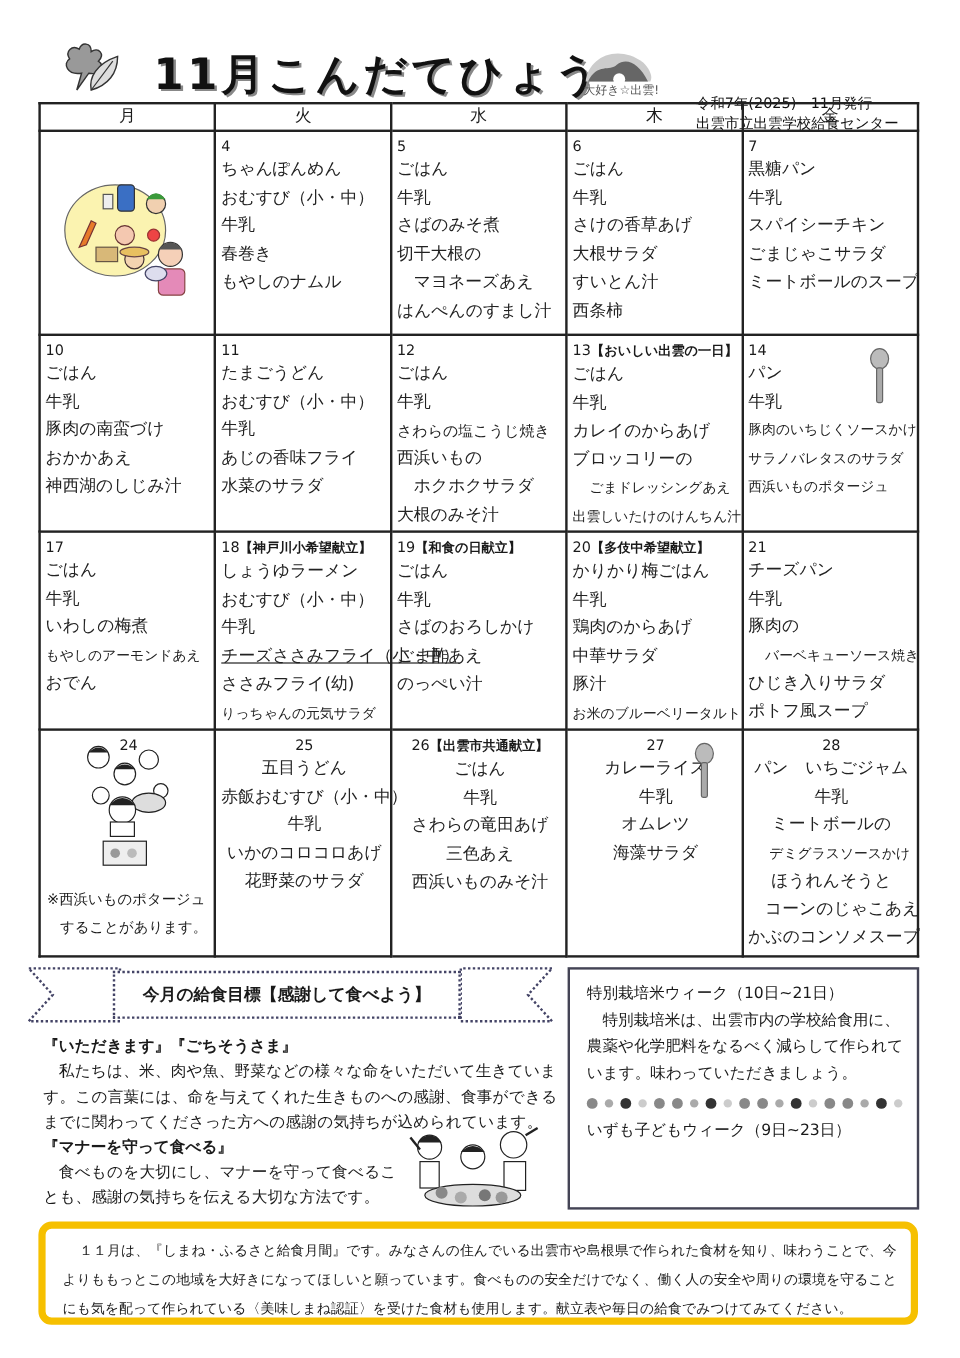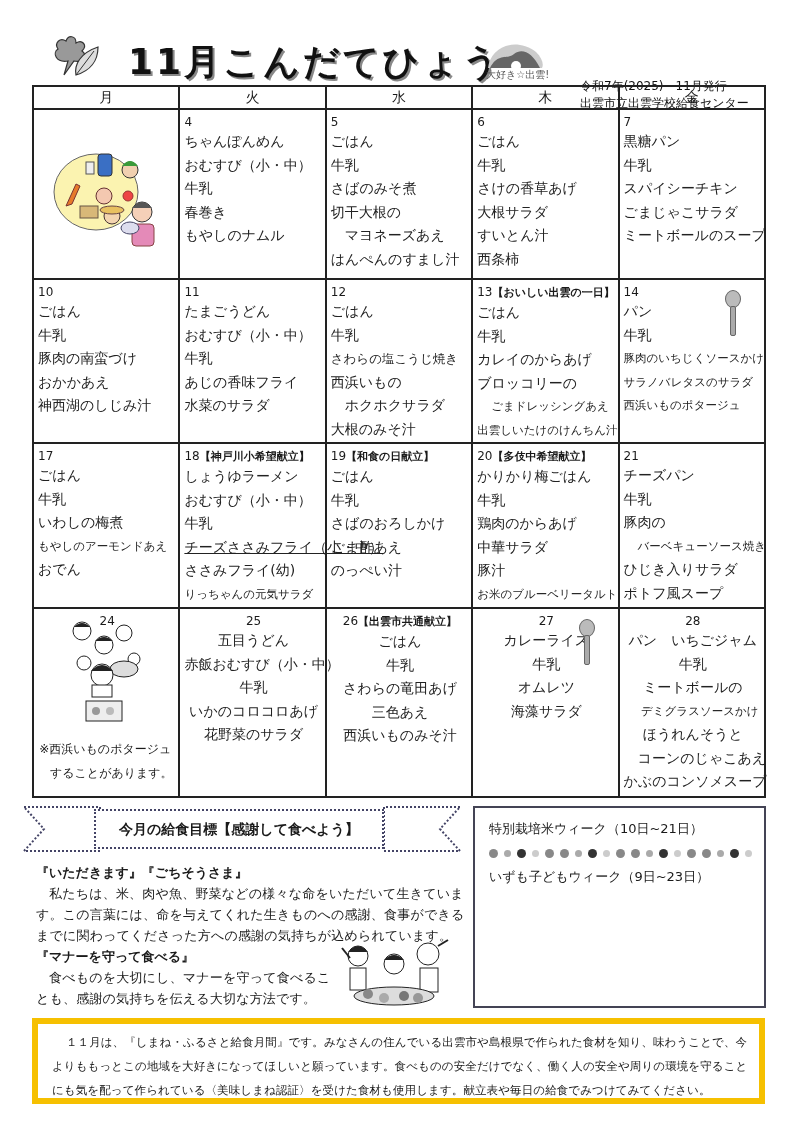--- a/index.html
+++ b/index.html
@@ -47,21 +47,21 @@
   .goal-body .para { text-indent: 13px; letter-spacing: 0.2px; }
   .kids { position: absolute; left: 338px; top: 938px; width: 112px; height: 70px; }
 
   .info-box { position: absolute; left: 473px; top: 806px; width: 293px; height: 202px; border: 2px solid #445; padding: 10px 10px 0 14px;
               font-size: 13px; line-height: 22px; }
   .info-box .h { font-weight: normal; }
   .info-box .p { text-indent: 13px; }
   .dots { height: 26px; display: flex; align-items: center; gap: 6px; padding-left: 0; }
   .dot { border-radius: 50%; display: inline-block; }
 
-  .footer-box { position: absolute; left: 32px; top: 1018px; width: 733px; height: 86px; border: 6px solid #f6c000; border-radius: 0;
+  .footer-box { position: absolute; left: 32px; top: 1018px; width: 733px; height: 86px; border: 6px solid #f6c000; border-radius: 11px;
                 padding: 6px 10px 16px 14px; font-size: 11.5px; line-height: 24px; letter-spacing: 0.1px; }
 </style>
 </head>
 <body>
 
 <div class="header">
   <svg class="leaf-icon" viewBox="0 0 52 44">
     <path d="M14 40 L18 26 C6 28 2 18 8 14 C4 8 10 2 16 6 C18 0 26 0 26 8 C32 4 38 10 32 16 C38 20 34 28 24 26 Z" fill="#999" stroke="#333" stroke-width="1.2"></path>
     <path d="M26 40 C24 30 30 18 48 12 C48 26 40 36 26 40 Z" fill="#ddd" stroke="#333" stroke-width="1.2"></path>
     <path d="M26 40 L44 16" stroke="#333" stroke-width="1"></path>
@@ -335,20 +335,21 @@
   <rect x="82" y="30" width="18" height="24" fill="#fff" stroke="#222"></rect>
   <ellipse cx="56" cy="58" rx="40" ry="9" fill="#ddd" stroke="#222"></ellipse>
   <circle cx="30" cy="56" r="5" fill="#888"></circle>
     <circle cx="46" cy="60" r="5" fill="#aaa"></circle>
     <circle cx="66" cy="58" r="5" fill="#777"></circle>
     <circle cx="80" cy="60" r="5" fill="#999"></circle>
 </svg>
 
 <div class="info-box">
   <div class="h">特別栽培米ウィーク（10日~21日）</div>
+  <div class="p">特別栽培米は、出雲市内の学校給食用に、農薬や化学肥料をなるべく減らして作られています。味わっていただきましょう。</div>
   <div class="dots">
     <span class="dot" style="width:9px;height:9px;background:#888"></span>
     <span class="dot" style="width:7px;height:7px;background:#aaa"></span>
     <span class="dot" style="width:9px;height:9px;background:#333"></span>
     <span class="dot" style="width:7px;height:7px;background:#ccc"></span>
     <span class="dot" style="width:9px;height:9px;background:#888"></span>
     <span class="dot" style="width:9px;height:9px;background:#888"></span>
     <span class="dot" style="width:7px;height:7px;background:#aaa"></span>
     <span class="dot" style="width:9px;height:9px;background:#333"></span>
     <span class="dot" style="width:7px;height:7px;background:#ccc"></span>

